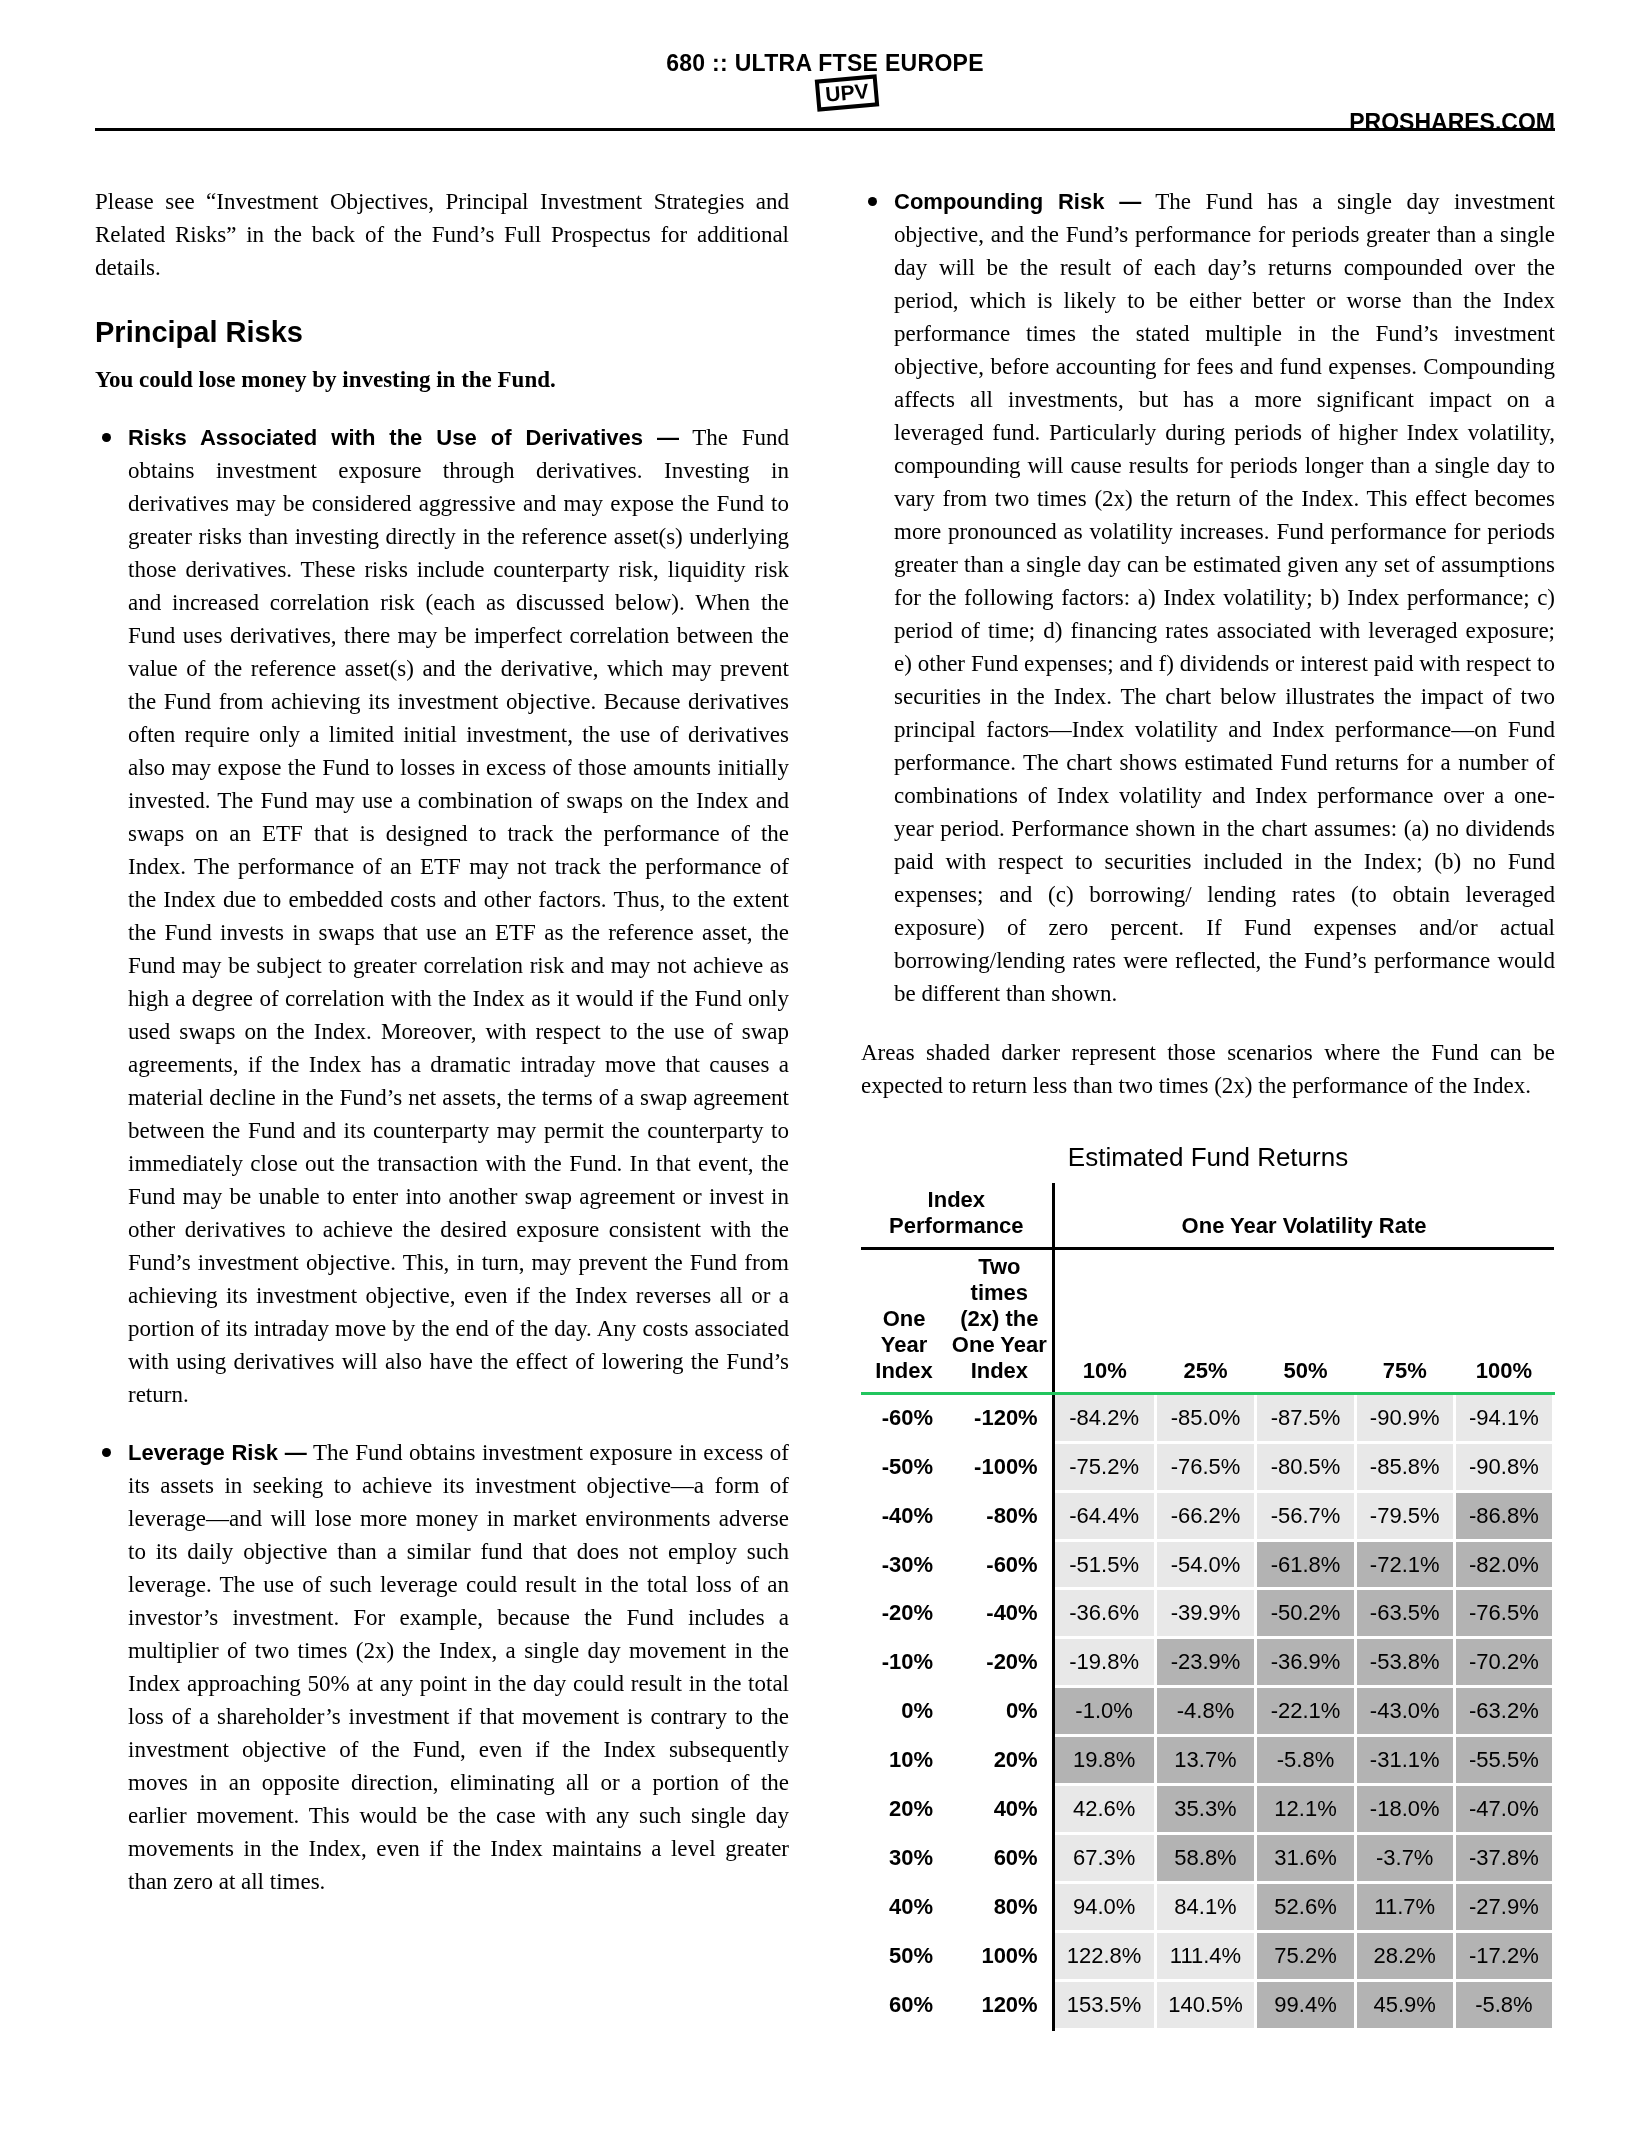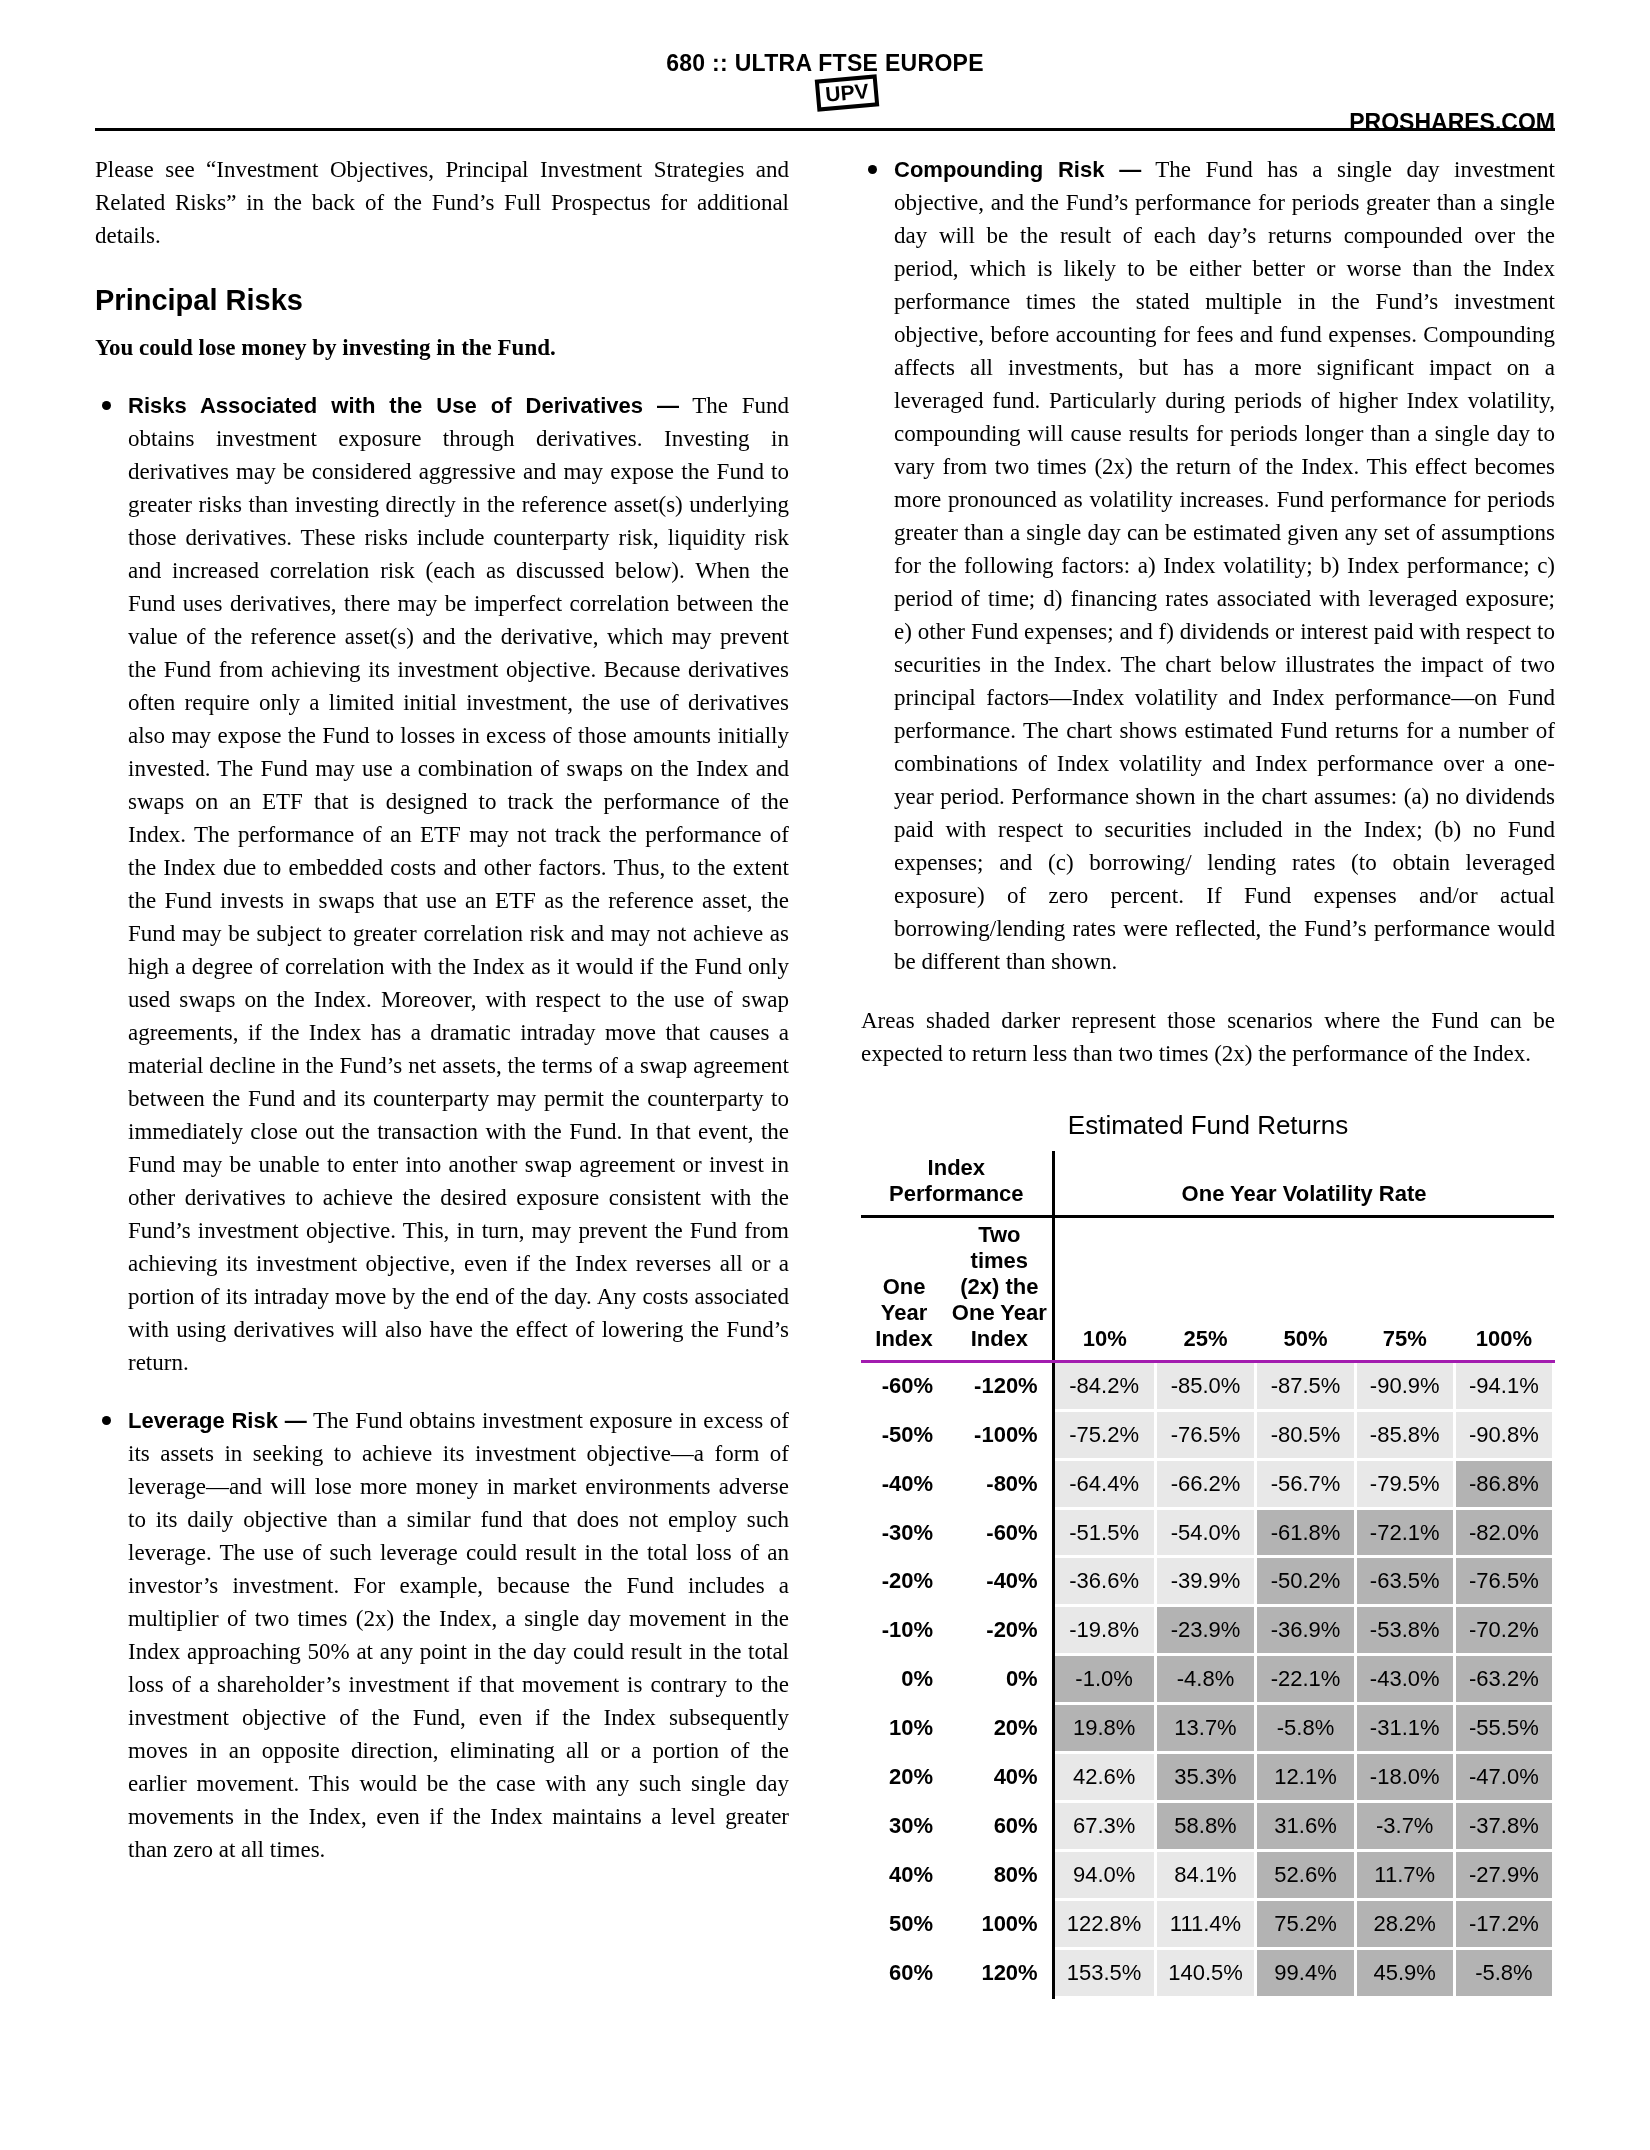--- a/index.html
+++ b/index.html
@@ -20,21 +20,21 @@
   .ticker-box {
     width: 54px; height: 54px; border: 4px solid #000;
     margin-left: 44px; display: flex; align-items: center; justify-content: center;
     transform: rotate(-5deg);
   }
   .ticker-text { font-size: 21px; font-weight: 700; }
   .site-link { margin-left: auto; font-size: 23px; }
   .header-rule { height: 3px; background: #000; border: none; margin: 14px 0 0 0; }
 
   
-  .columns { display: flex; gap: 72px; padding-top: 22px; }
+  .columns { display: flex; gap: 72px; padding-top: 54px; }
   .col { width: 694px; flex: 0 0 694px; }
 
   .body-text { font-size: 23px; line-height: 33px; text-align: justify; margin: 0; }
   .section-title {
     font-family: "Liberation Sans", sans-serif;
     font-size: 29px; font-weight: 700; margin: 32px 0 14px 0;
   }
   .lead-bold { font-size: 23px; line-height: 33px; font-weight: 700; margin: 0 0 14px 0; }
 
   .bullet { position: relative; padding-left: 33px; margin-top: 25px; }
@@ -55,21 +55,21 @@
     font-size: 26px; font-weight: 400; text-align: center; margin: 0 0 10px 0;
   }
   table.returns {
     width: 100%; border-collapse: collapse;
     font-family: "Liberation Sans", sans-serif;
     font-size: 22px; line-height: 1.18;
   }
   .returns th { font-weight: 700; vertical-align: bottom; padding: 4px 4px 8px 4px; }
   .th-group { text-align: center; border-bottom: 3px solid #000; }
   .th-index-group { border-right: 3px solid #000; }
-  .th-col { text-align: center; border-bottom: 3px solid #a21caf; }
+  .th-col { text-align: center; border-bottom: 3px solid #22c55e; }
   .th-one-year { width: 86px; }
   .th-two-times { width: 108px; border-right: 3px solid #000; }
   .th-pct { width: 99px; }
   .returns td { padding: 10px 6px; }
   .returns td.idx-cell { text-align: right; font-weight: 700; padding-right: 14px; white-space: nowrap; }
   .returns td.idx2 { border-right: 3px solid #000; }
   .returns td.val-cell { text-align: center; border: 3px solid #fff; }
   .returns td.val-cell.light { background: var(--shade-light, #e8e8e8); }
   .returns td.val-cell.dark { background: var(--shade-dark, #b3b3b3); }
 </style>

